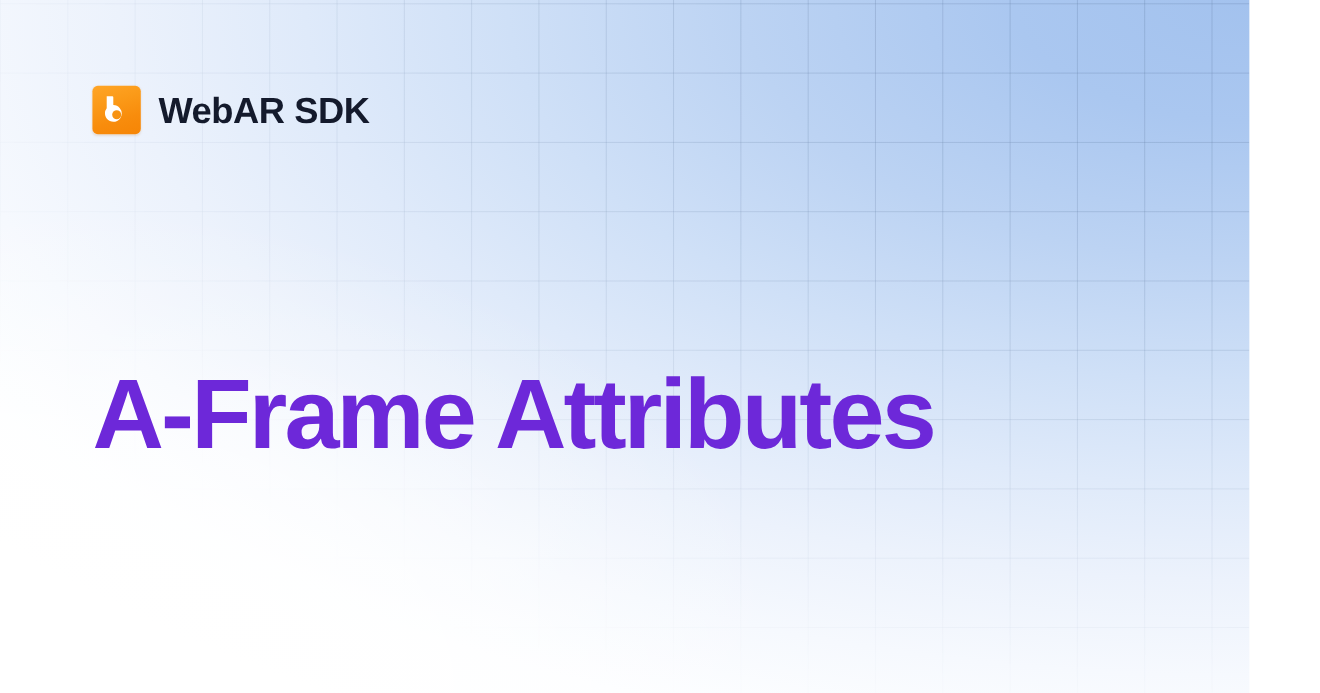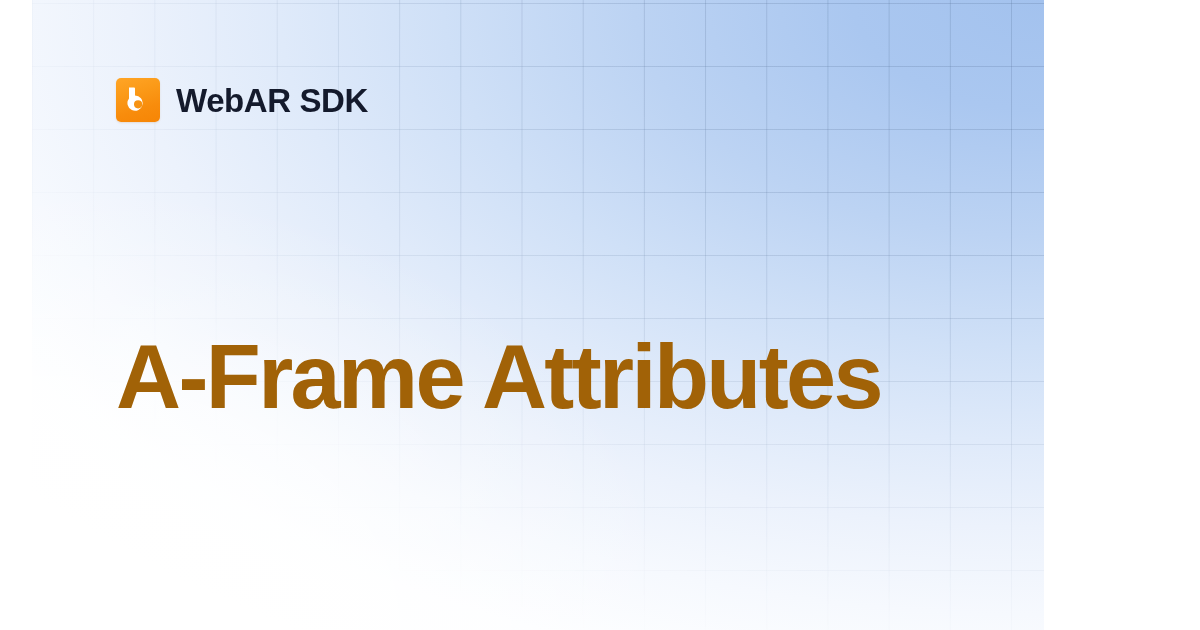--- a/index.html
+++ b/index.html
@@ -9,25 +9,24 @@
   body {
     width: 1200px;
     height: 630px;
     overflow: hidden;
     font-family: "Liberation Sans", sans-serif;
     background: #ffffff;
   }
 
   #banner {
     position: relative;
-    width: 1012px;
+    width: 1136px;
     height: 630px;
     overflow: hidden;
     background: #ffffff;
-    margin-left: 32px;
   }
 
   
   .bg-base {
     position: absolute;
     inset: 0;
     background: #ffffff;
   }
   .bg-glow {
     position: absolute;
@@ -114,21 +113,21 @@
     left: 84px;
     top: 330px;
     width: 1000px;
   }
   .headline {
     margin: 0;
     font-size: 90px;
     font-weight: 700;
     letter-spacing: -2.6px;
     line-height: 1.06;
-    color: #a16207;
+    color: #6d28d9;
     white-space: nowrap;
   }
   .subhead {
     margin: 24px 0 0 0;
     font-size: 31px;
     font-weight: 400;
     line-height: 1.38;
     letter-spacing: -0.1px;
     color: #1a1f2e;
     max-width: 730px;

